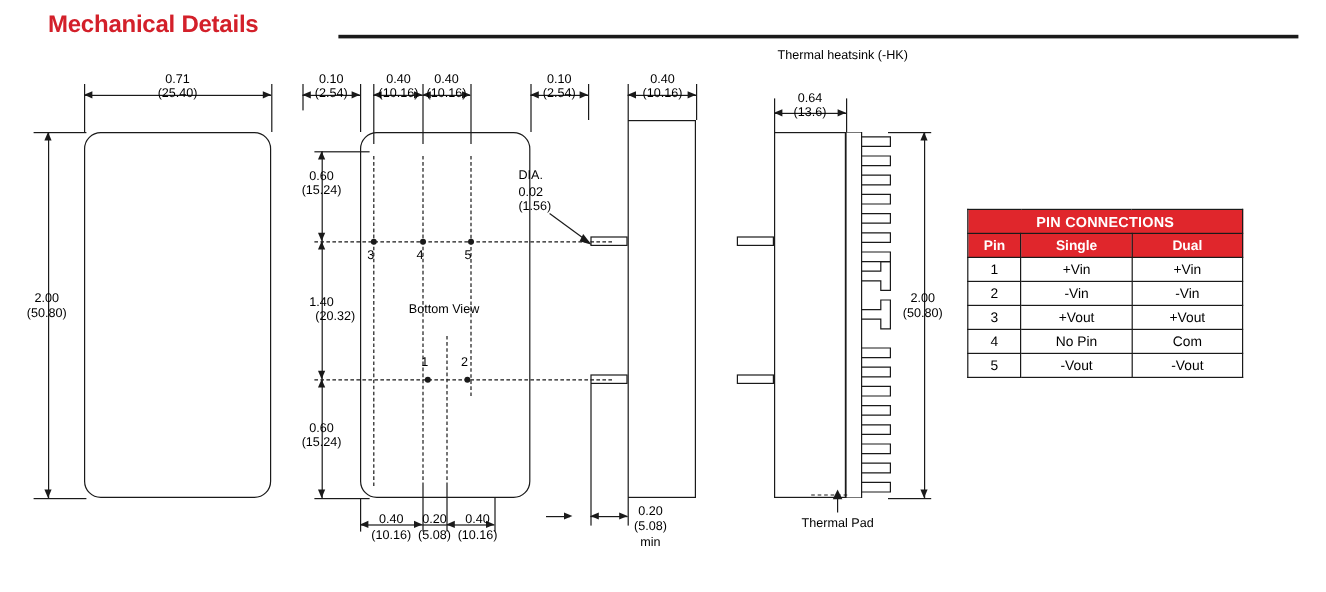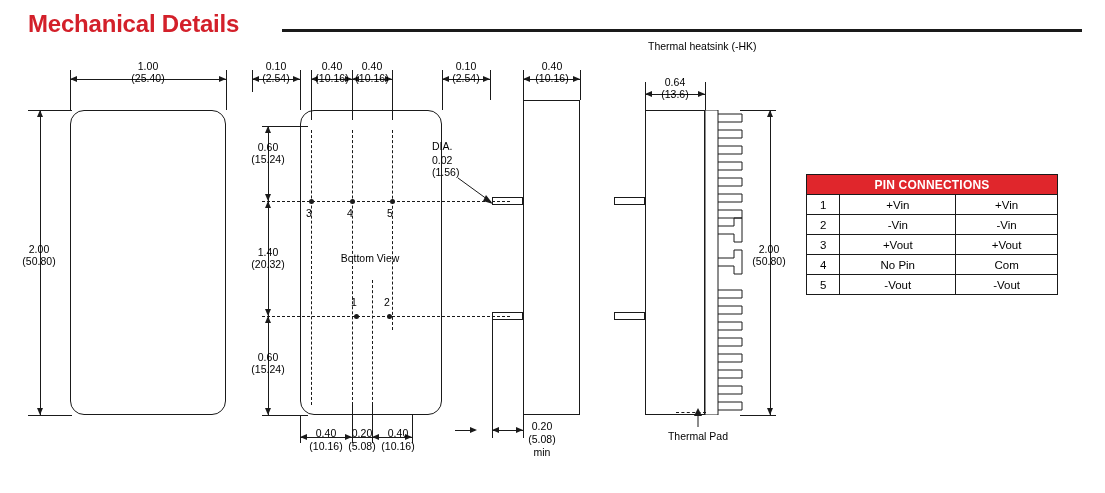--- a/index.html
+++ b/index.html
@@ -8,22 +8,22 @@
     background:#ffffff;
     font-family:"Liberation Sans",sans-serif;
     color:#000;
     position:relative;
     overflow:hidden;
   }
   .root{position:relative;width:1105px;height:493px;}
 
   
   #title{
-    position:absolute;left:28px;top:10px;
-    font-size:24px;font-weight:bold;color:#d3202a;
+    position:absolute;left:40px;top:10px;
+    font-size:20px;font-weight:bold;color:#d3202a;
     letter-spacing:-0.2px;
   }
   #title-rule{
     position:absolute;left:282px;top:29px;width:800px;height:3px;
     background:#1a1a1a;
   }
 
   
   .lbl{position:absolute;font-size:10.5px;line-height:12px;text-align:center;white-space:nowrap;}
   .ln{position:absolute;background:#1a1a1a;}
@@ -35,21 +35,21 @@
   .dashv{position:absolute;border-left:1px dashed #1a1a1a;width:0;}
   .dot{position:absolute;width:5px;height:5px;border-radius:50%;background:#1a1a1a;}
   .arrowL,.arrowR,.arrowU,.arrowD{position:absolute;width:0;height:0;}
   .arrowL{border-top:3.5px solid transparent;border-bottom:3.5px solid transparent;border-right:7px solid #1a1a1a;}
   .arrowR{border-top:3.5px solid transparent;border-bottom:3.5px solid transparent;border-left:7px solid #1a1a1a;}
   .arrowU{border-left:3.5px solid transparent;border-right:3.5px solid transparent;border-bottom:7px solid #1a1a1a;}
   .arrowD{border-left:3.5px solid transparent;border-right:3.5px solid transparent;border-top:7px solid #1a1a1a;}
 
   
   #pin-table{
-    position:absolute;left:806px;top:174px;width:252px;
+    position:absolute;left:806px;top:174px;width:230px;
     border-collapse:collapse;font-size:11.5px;
   }
   #pin-table th,#pin-table td{
     border:1px solid #1a1a1a;text-align:center;padding:1px 2px;height:17px;
   }
   #pin-table .cap{
     background:#e0262c;color:#fff;font-weight:bold;font-size:12px;letter-spacing:.2px;
   }
   #pin-table .hdr{background:#e0262c;color:#fff;font-weight:bold;}
   #pin-table td{background:#fff;}
@@ -67,21 +67,21 @@
 
   <div class="lbl" style="left:648px;top:40px;width:140px;text-align:left;">Thermal heatsink (-HK)</div>
 
   <div class="rbox" style="left:70px;top:110px;width:156px;height:305px;"></div>
 
   <div class="ln vl" style="left:70px;top:70px;height:40px;"></div>
   <div class="ln vl" style="left:226px;top:70px;height:40px;"></div>
   <div class="ln hl" style="left:70px;top:79px;width:156px;"></div>
   <div class="arrowL" style="left:70px;top:75.5px;"></div>
   <div class="arrowR" style="left:219px;top:75.5px;"></div>
-  <div class="lbl" style="left:118px;top:60px;width:60px;">1.00</div>
+  <div class="lbl" style="left:118px;top:60px;width:60px;">0.71</div>
   <div class="lbl" style="left:118px;top:72px;width:60px;">(25.40)</div>
 
   <div class="ln hl" style="left:28px;top:110px;width:44px;"></div>
   <div class="ln hl" style="left:28px;top:415px;width:44px;"></div>
   <div class="ln vl" style="left:40px;top:110px;height:305px;"></div>
   <div class="arrowU" style="left:37px;top:110px;"></div>
   <div class="arrowD" style="left:37px;top:408px;"></div>
   <div class="lbl" style="left:0px;top:243px;width:78px;text-align:center;">2.00</div>
   <div class="lbl" style="left:0px;top:255px;width:78px;text-align:center;">(50.80)</div>
 
@@ -120,21 +120,21 @@
   <div class="arrowU" style="left:265px;top:126px;"></div>
   <div class="arrowD" style="left:265px;top:194px;"></div>
   <div class="ln hl" style="left:262px;top:126px;width:46px;"></div>
   <div class="lbl" style="left:240px;top:141px;width:56px;">0.60</div>
   <div class="lbl" style="left:240px;top:153px;width:56px;">(15.24)</div>
 
   <div class="ln vl" style="left:268px;top:201px;height:115px;"></div>
   <div class="arrowU" style="left:265px;top:201px;"></div>
   <div class="arrowD" style="left:265px;top:309px;"></div>
   <div class="lbl" style="left:240px;top:246px;width:56px;">1.40</div>
-  <div class="lbl" style="left:240px;top:258px;width:56px;">(20.32)</div>
+  <div class="lbl" style="left:240px;top:258px;width:56px;text-align:right;">(20.32)</div>
 
   <div class="ln vl" style="left:268px;top:316px;height:99px;"></div>
   <div class="arrowU" style="left:265px;top:316px;"></div>
   <div class="arrowD" style="left:265px;top:408px;"></div>
   <div class="ln hl" style="left:262px;top:415px;width:46px;"></div>
   <div class="lbl" style="left:240px;top:351px;width:56px;">0.60</div>
   <div class="lbl" style="left:240px;top:363px;width:56px;">(15.24)</div>
 
   <div class="ln vl" style="left:252px;top:70px;height:22px;"></div>
   <div class="ln vl" style="left:300px;top:70px;height:40px;"></div>
@@ -259,20 +259,25 @@
     <line x1="8" y1="22" x2="8" y2="6" stroke="#1a1a1a" stroke-width="1"></line>
     <polygon points="8,3 4,11 12,11" fill="#1a1a1a"></polygon>
   </svg>
   <div class="lbl" style="left:648px;top:430px;width:100px;">Thermal Pad</div>
 
   <table id="pin-table">
     <thead>
       <tr>
         <th class="cap" colspan="3">PIN CONNECTIONS</th>
       </tr>
+      <tr>
+        <th class="hdr c0">Pin</th>
+        <th class="hdr c1">Single</th>
+        <th class="hdr c2">Dual</th>
+      </tr>
     </thead>
     <tbody>
       <tr>
         <td>1</td>
         <td>+Vin</td>
         <td>+Vin</td>
       </tr>
       <tr>
         <td>2</td>
         <td>-Vin</td>

